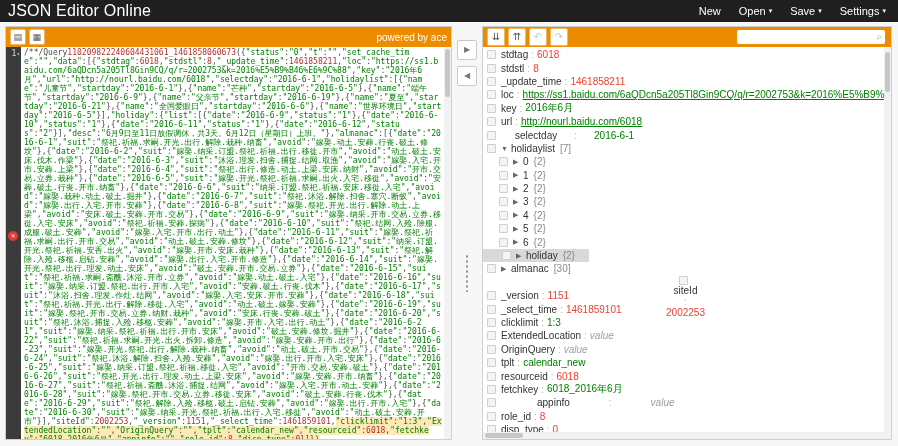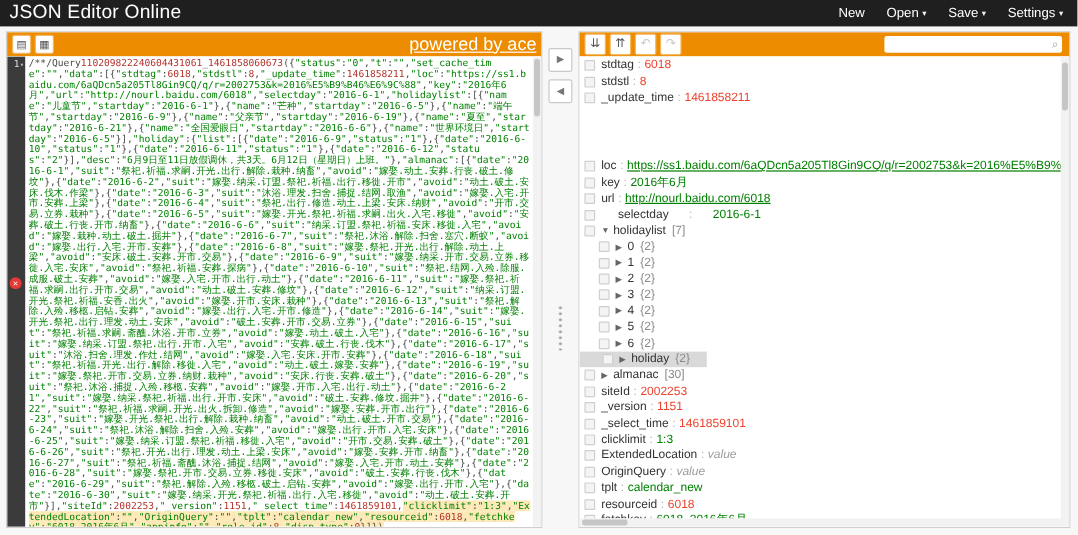--- a/index.html
+++ b/index.html
@@ -8,21 +8,21 @@
 .app-title{font-size:16px;letter-spacing:.2px}
 .menu-right{margin-left:auto;display:flex;gap:18px;font-size:11px;align-items:center}
 .hmenu{cursor:pointer;display:flex;align-items:center;gap:3px}
 .caret{font-size:7px;opacity:.95}
 .main{display:flex;height:414px;margin:4px 6px 0 5px}
 .panel{display:flex;flex-direction:column;border:1px solid #cfcfcf;background:#fff}
 .left{width:447px;flex-shrink:0}
 .right{flex:1;min-width:0}
 .pmenu{height:20px;background:#ee8c00;display:flex;align-items:center;padding:0 4px;gap:3px;flex-shrink:0}
 .mbtn{width:16px;height:16px;background:#fff;border:1px solid #efb76a;border-radius:2px;font-size:9px;line-height:14px;text-align:center;color:#555;cursor:pointer}
-.powered{margin-left:auto;color:#fff;font-size:15px;text-decoration:underline;cursor:pointer}
+.powered{margin-left:auto;color:#fff;font-size:10px;cursor:pointer}
 .editor-wrap{flex:1;position:relative;overflow:hidden;background:#fff}
 .gutter{position:absolute;left:0;top:0;bottom:0;width:15px;background:#3b3b3b;color:#ddd;font-family:"DejaVu Sans Mono",monospace;font-size:8px;text-align:right;padding:2px 1px 0 0}
 .fold{font-size:6px;color:#bbb}
 .error-icon{position:absolute;left:2px;top:184px;width:10px;height:10px;border-radius:50%;background:#e53935;color:#fff;font-size:7px;line-height:10px;text-align:center}
 .code{position:absolute;left:16px;top:0;right:7px;bottom:0;padding:1px 1px 0 2px;font-family:"DejaVu Sans Mono",monospace;font-size:8px;line-height:9px;word-break:break-all;white-space:pre-wrap;color:#444;overflow:hidden}
 .tk-s{color:#008000}.tk-n{color:#b2312b}.tk-p{color:#494949}
 .hl{background:#fde9b8}
 .vscroll{position:absolute;right:0;top:0;bottom:0;width:7px;background:#f2f2f2}
 .vthumb{position:absolute;left:1px;width:5px;border-radius:3px;background:#c6c6c6}
 .hscroll{position:absolute;left:0;bottom:0;right:7px;height:7px;background:#f2f2f2}
@@ -121,21 +121,21 @@
             <span class="rfield">stdstl</span>
             <span class="rsep">:</span>
             <span class="rval v-num">8</span>
           </div>
           <div class="trow" style="padding-left: 4px;">
             <span class="rbtn"></span>
             <span class="rfield">_update_time</span>
             <span class="rsep">:</span>
             <span class="rval v-num">1461858211</span>
           </div>
-          <div class="trow" style="padding-left: 4px; margin-top: 44px;">
+          <div class="trow" style="padding-left: 4px;">
             <span class="rbtn"></span>
             <span class="rfield">loc</span>
             <span class="rsep">:</span>
             <span class="rval v-url">https://ss1.baidu.com/6aQDcn5a205Tl8Gin9CQ/q/r=2002753&amp;k=2016%E5%B9%B46%E6%9C%88</span>
           </div>
           <div class="trow" style="padding-left: 4px;">
             <span class="rbtn"></span>
             <span class="rfield">key</span>
             <span class="rsep">:</span>
             <span class="rval v-str">2016年6月</span>
@@ -205,21 +205,21 @@
             <span class="rexp">▶</span>
             <span class="rfield">holiday</span>
             <span class="rval v-count">{2}</span>
           </div>
           <div class="trow" style="padding-left: 4px;">
             <span class="rbtn"></span>
             <span class="rexp">▶</span>
             <span class="rfield">almanac</span>
             <span class="rval v-count">[30]</span>
           </div>
-          <div class="trow" style="padding-left: 4px;">
+          <div class="trow" style="padding-left: 4px; flex-direction: column;">
             <span class="rbtn"></span>
             <span class="rfield">siteId</span>
             <span class="rsep">:</span>
             <span class="rval v-num">2002253</span>
           </div>
           <div class="trow" style="padding-left: 4px;">
             <span class="rbtn"></span>
             <span class="rfield">_version</span>
             <span class="rsep">:</span>
             <span class="rval v-num">1151</span>

